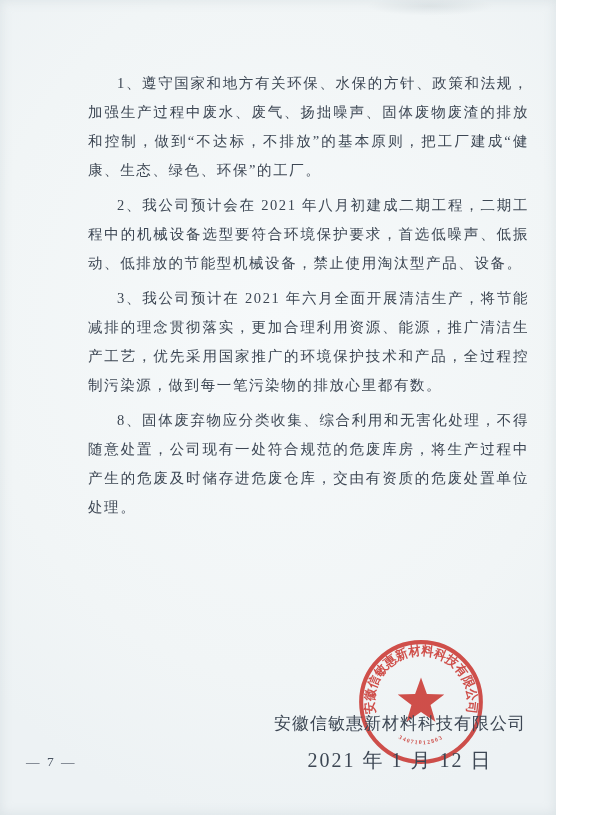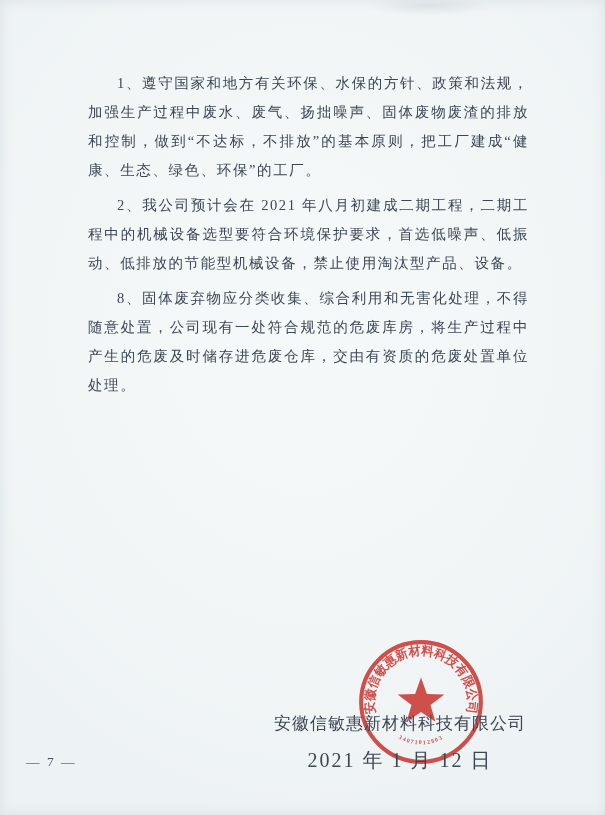--- a/index.html
+++ b/index.html
@@ -3,21 +3,21 @@
 <meta charset="utf-8">
 <style>
   * { margin: 0; padding: 0; box-sizing: border-box; }
   html, body { width: 605px; height: 815px; }
   body {
     font-family: "Liberation Serif", "DejaVu Serif", serif;
     overflow: hidden;
   }
   .page {
     position: relative;
-    width: 605px;
+    width: 556px;
     height: 815px;
     background:
       radial-gradient(ellipse 90px 14px at 430px 6px, rgba(190,200,205,0.35), rgba(190,200,205,0) 70%),
       radial-gradient(ellipse 420px 500px at 50% 40%, #f6f9fa 0%, #f1f5f6 70%, #edf2f4 100%);
     box-shadow: inset 0 0 12px rgba(160,175,185,0.25);
   }
   .text-block {
     position: absolute;
     left: 88px;
     top: 69px;
@@ -77,20 +77,21 @@
   }
 </style>
 </head>
 <body>
 
 <div class="page">
 
   <div class="text-block">
     <p>1、遵守国家和地方有关环保、水保的方针、政策和法规，加强生产过程中废水、废气、扬拙噪声、固体废物废渣的排放和控制，做到“不达标，不排放”的基本原则，把工厂建成“健康、生态、绿色、环保”的工厂。</p>
     <p>2、我公司预计会在 2021 年八月初建成二期工程，二期工程中的机械设备选型要符合环境保护要求，首选低噪声、低振动、低排放的节能型机械设备，禁止使用淘汰型产品、设备。</p>
+    <p>3、我公司预计在 2021 年六月全面开展清洁生产，将节能减排的理念贯彻落实，更加合理利用资源、能源，推广清洁生产工艺，优先采用国家推广的环境保护技术和产品，全过程控制污染源，做到每一笔污染物的排放心里都有数。</p>
     <p>8、固体废弃物应分类收集、综合利用和无害化处理，不得随意处置，公司现有一处符合规范的危废库房，将生产过程中产生的危废及时储存进危废仓库，交由有资质的危废处置单位处理。</p>
   </div>
 
   <div class="seal">
     <svg viewBox="0 0 150 150" xmlns="http://www.w3.org/2000/svg">
       <defs>
         <path id="ringPath" d="M 26.1 92.8 A 52 52 0 1 1 123.9 92.8" fill="none"></path>
         <path id="codePath" d="M 32.8 96.7 A 48 48 0 0 0 117.2 96.7" fill="none"></path>
       </defs>
       <circle cx="75" cy="75" r="66" fill="none" stroke="#d83a34" stroke-width="4.5"></circle>

